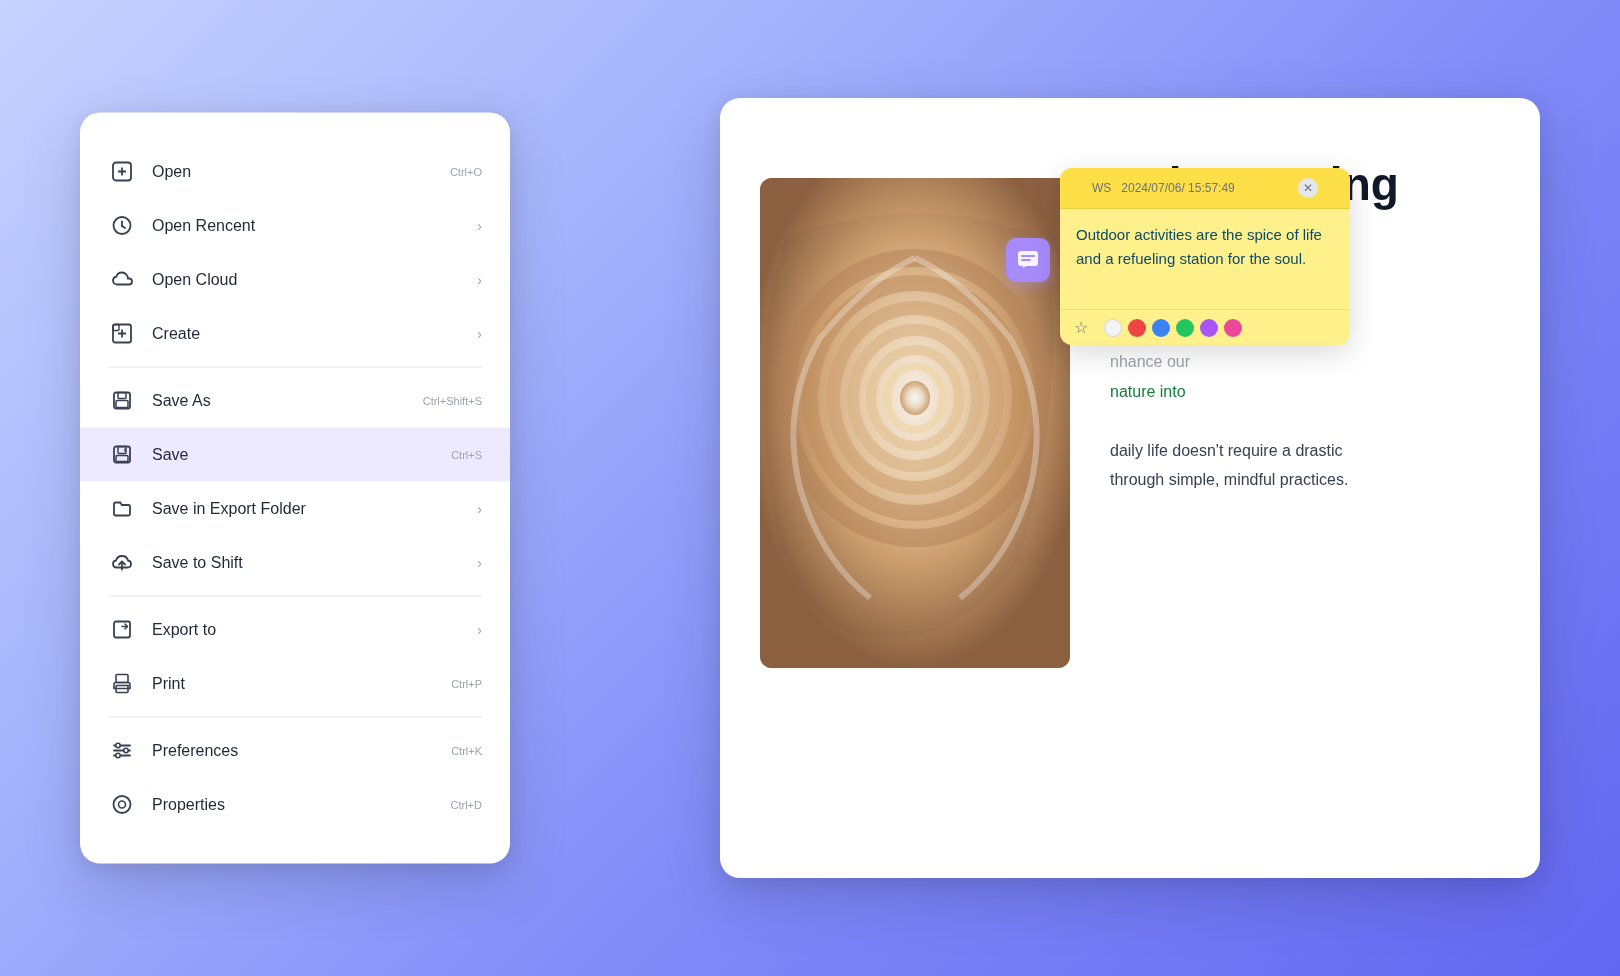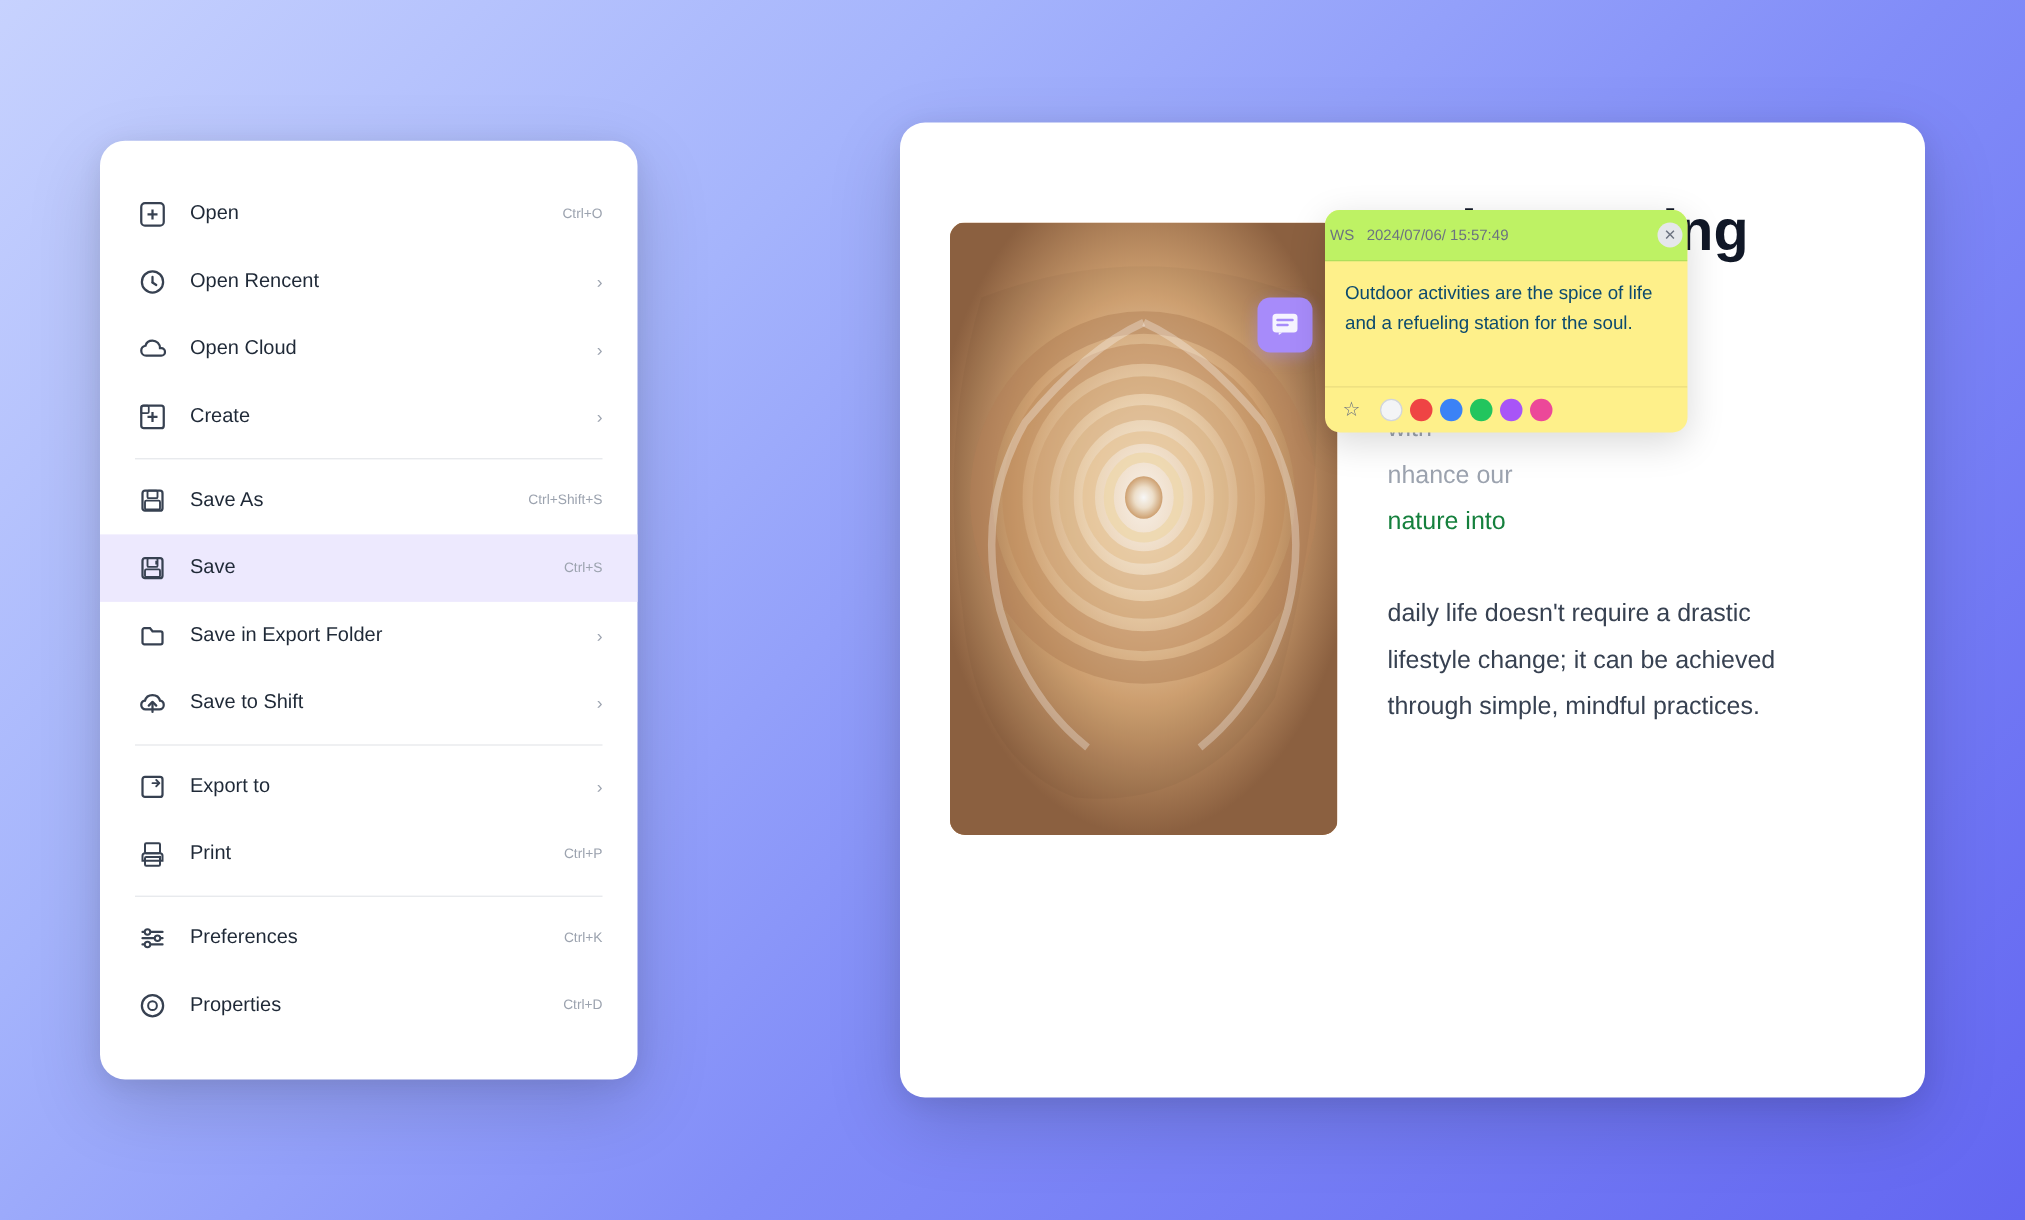--- a/index.html
+++ b/index.html
@@ -163,21 +163,21 @@
 
     .doc-title {
       font-size: 46px;
       font-weight: 800;
       color: #111827;
       line-height: 1.15;
       margin-bottom: 24px;
     }
 
     .doc-body {
-      font-size: 20px;
+      font-size: 16px;
       color: #374151;
       line-height: 1.85;
     }
 
     
     .sticky-note {
       position: absolute;
       top: 70px;
       left: 340px;
       width: 290px;
@@ -185,22 +185,22 @@
       border-radius: 12px;
       box-shadow: 0 8px 30px rgba(0,0,0,0.15);
       z-index: 20;
       overflow: hidden;
     }
 
     .sticky-header {
       display: flex;
       align-items: center;
       justify-content: space-between;
-      padding: 10px 4px;
-      background: #bef264;
+      padding: 10px 32px;
+      background: #fde047;
       border-bottom: 1px solid rgba(0,0,0,0.08);
     }
 
     .sticky-meta {
       font-size: 12px;
       color: #6b7280;
       font-weight: 500;
     }
 
     .sticky-close {
@@ -466,21 +466,20 @@
 
       <div class="text-content">
         <div class="doc-title">Rejuvenating<br>Activities</div>
         <div class="doc-body">
           <p style="color:#9ca3af;">world,</p>
           <p style="color:#9ca3af;">with</p>
           <p style="color:#9ca3af;">nhance our</p>
           <p style="color:#15803d;">nature into</p>
           <br>
           <p>daily life doesn't require a drastic</p>
-          <p>lifestyle change; it can be achieved</p>
           <p>through simple, mindful practices.</p>
         </div>
       </div>
 
       <div class="sticky-note">
         <div class="sticky-header">
           <span class="sticky-meta">
             <span>WS &nbsp;</span>
             <span>2024/07/06/ 15:57:49</span>
           </span>

